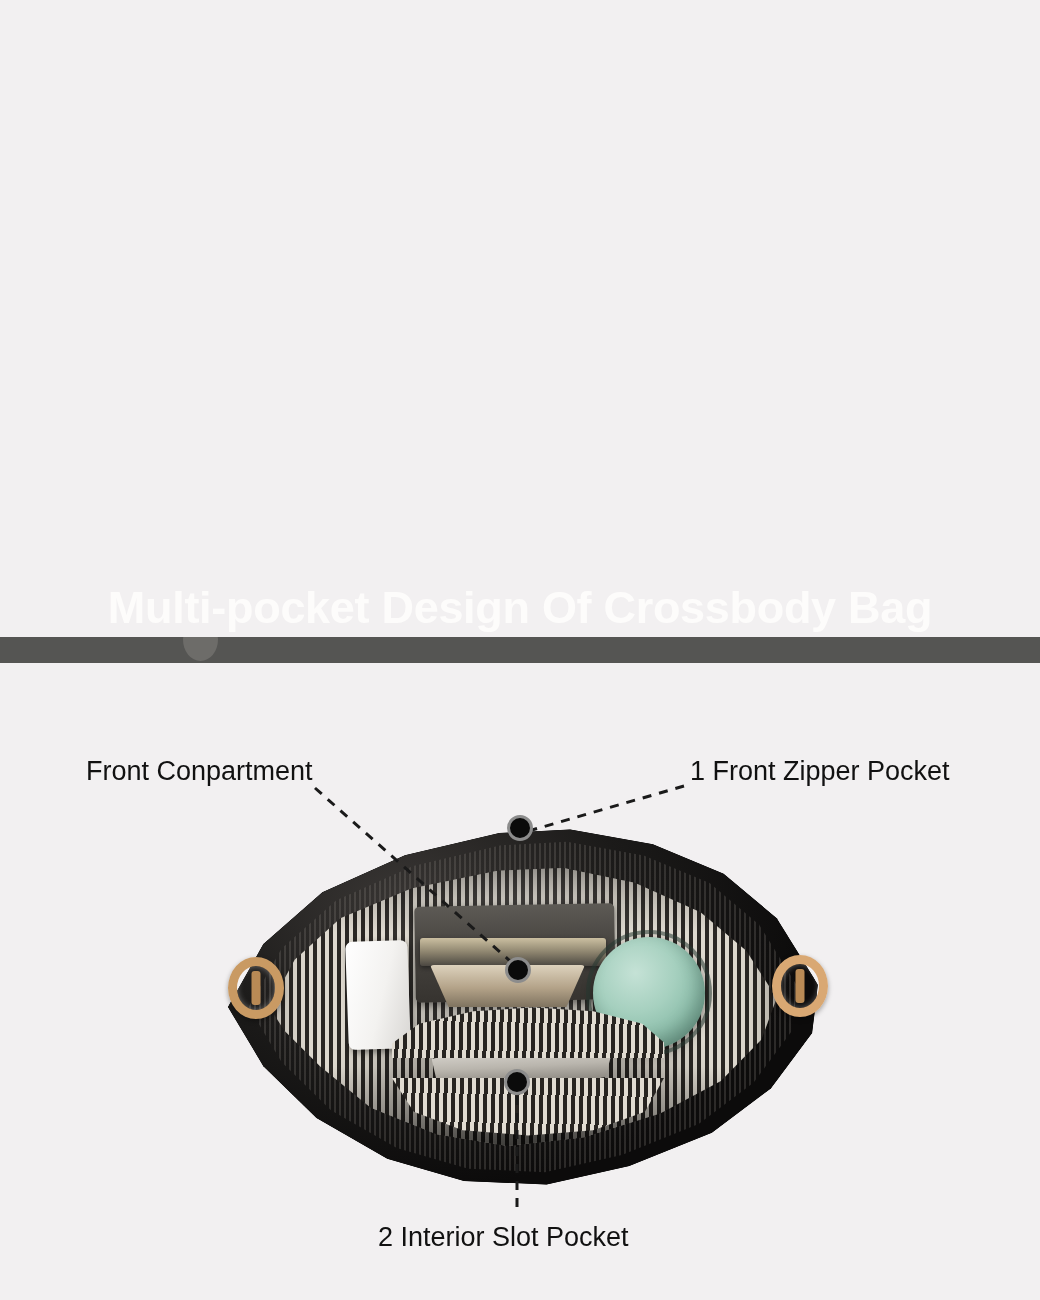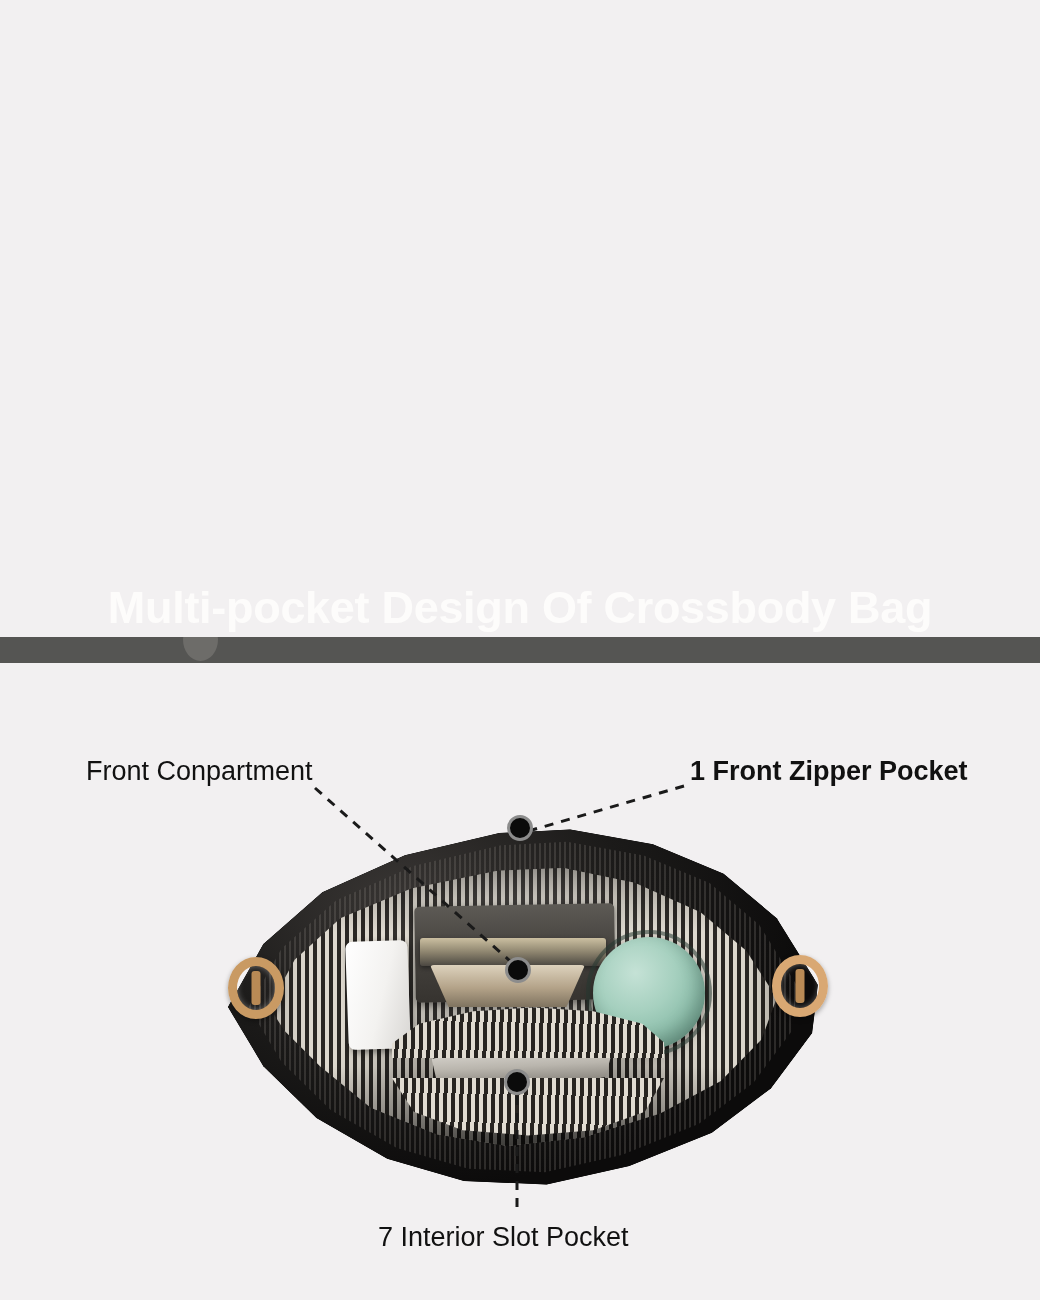--- a/index.html
+++ b/index.html
@@ -201,21 +201,21 @@
   #dot-slot      { left:504px; top:1069px; }
 
   
   #leaders { position:absolute; left:0; top:0; width:1040px; height:1300px; z-index:5; pointer-events:none; }
 
   
   .callout {
     position:absolute; color:#111111; font-size:27px; line-height:1; white-space:nowrap; z-index:7;
   }
   #label-main     { left:86px;  top:758px; }
-  #label-frontzip { left:690px; top:758px;font-weight:bold; }
+  #label-frontzip { left:690px; top:758px; }
   #label-slot     { left:378px; top:1224px; }
 </style>
 </head>
 <body>
 
 <div id="top-section" class="stage">
 
   <div id="bag-top" class="bag-photo">
     <div class="bag-body">
       <div class="bag-leather"></div>
@@ -317,13 +317,13 @@
 <div id="dot-slot" class="anchor-dot"></div>
 
 <svg id="leaders">
   <line x1="315" y1="788" x2="518" y2="968" stroke="#1a1a1a" stroke-width="3" stroke-dasharray="9 8"></line>
   <line x1="684" y1="786" x2="532" y2="830" stroke="#1a1a1a" stroke-width="3" stroke-dasharray="9 8"></line>
   <line x1="517" y1="1096" x2="517" y2="1210" stroke="#1a1a1a" stroke-width="3" stroke-dasharray="9 8"></line>
 </svg>
 
 <div id="label-main" class="callout">Front Conpartment</div>
 <div id="label-frontzip" class="callout">1 Front Zipper Pocket</div>
-<div id="label-slot" class="callout">7 Interior Slot Pocket</div>
+<div id="label-slot" class="callout">2 Interior Slot Pocket</div>
 
 </body></html>

